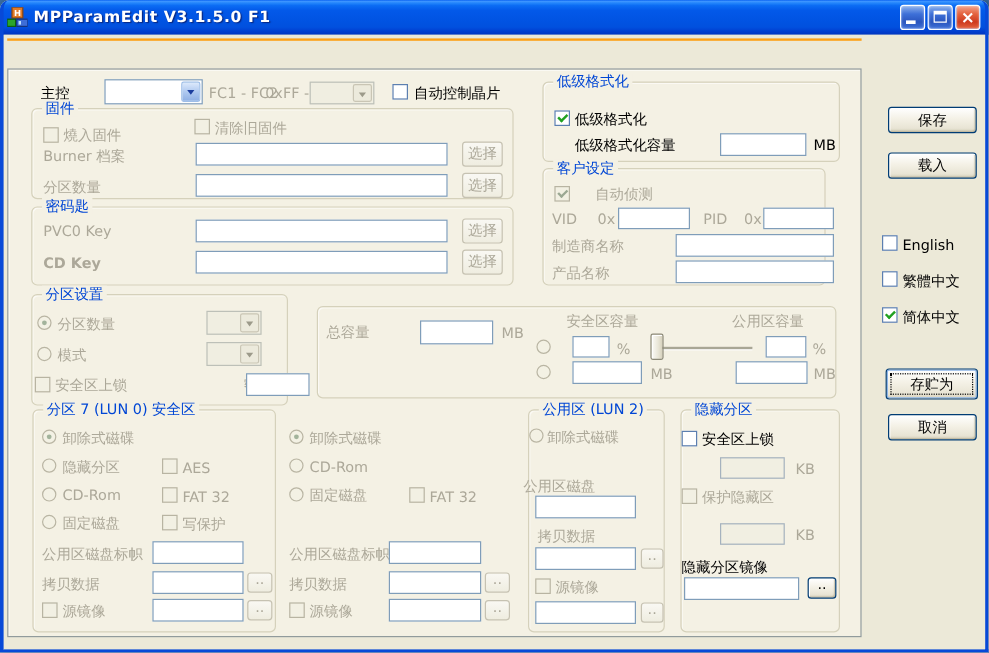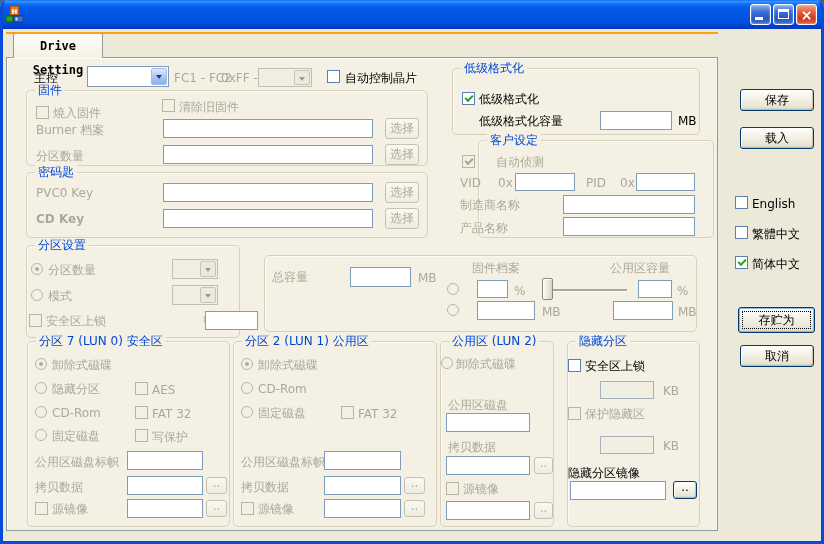--- a/index.html
+++ b/index.html
@@ -63,37 +63,37 @@
 <div class="win">
 
   <div class="titlebar">
     <svg width="17" height="17" viewBox="0 0 17 17">
       <rect x="4" y="0" width="9" height="9" fill="#E07B28" stroke="#8A4510"></rect>
       <text x="8.5" y="7.5" font-size="7" fill="#fff" text-anchor="middle" font-weight="bold">H</text>
       <rect x="0" y="10" width="7" height="6" fill="#2BA52B" stroke="#0E5C0E"></rect>
       <rect x="8" y="10" width="9" height="6" fill="#3E6ED8" stroke="#15337E"></rect>
       <rect x="9.5" y="11.5" width="2" height="3" fill="#BFE3FF"></rect>
     </svg>
+    <span class="title-text">MPParamEdit V3.1.5.0 F1</span>
     <div class="cap-btns">
       <div class="cap">
           <div class="glyph-min"></div>
         </div>
       <div class="cap">
           <div class="glyph-max"></div>
         </div>
       <div class="cap close">
           <div class="glyph-x">×</div>
         </div>
     </div>
   </div>
 
   <div class="client"></div>
 
   <div class="accent-line"></div>
-  <div class="tab">Drive Setting</div>
   <div class="tabpanel"></div>
 
   <div class="lbl" style="left:34px;top:71px;">主控</div>
   <div class="combo" style="left:87px;top:66px;width:82px;height:21px;">
       <div class="arr"></div>
     </div>
   <div class="lbl dis" style="left:174px;top:71px;">FC1 - FC2</div>
   <div class="lbl dis" style="left:221px;top:71px;">0xFF -</div>
   <div class="combo cbdis" style="left:258px;top:68px;width:54px;height:19px;">
       <div class="arr"></div>
@@ -140,21 +140,21 @@
     </div>
   <div class="chk cdis" style="left:29px;top:314px;"></div>
   <div class="lbl dis" style="left:46px;top:314px;">安全区上锁</div>
   <div class="lbl dis" style="left:155px;top:314px;margin-left:48px;">密码</div>
   <input class="txt" style="left: 205px; top: 311px; width: 53px; height: 19px;">
 
   <div class="grp" style="left:264px;top:255px;width:433px;height:77px;"></div>
   <div class="lbl dis" style="left:272px;top:270px;">总容量</div>
   <input class="txt" style="left: 350px; top: 267px; width: 61px; height: 20px;">
   <div class="lbl dis" style="left:418px;top:271px;">MB</div>
-  <div class="lbl dis" style="left:472px;top:261px;">固件档案</div>
+  <div class="lbl dis" style="left:472px;top:261px;">安全区容量</div>
   <div class="lbl dis" style="left:590px;top:261px;margin-left:20px;">公用区容量</div>
   <div class="rad rdis" style="left:447px;top:283px;"></div>
   <input class="txt" style="left: 477px; top: 280px; width: 31px; height: 18px;">
   <div class="lbl dis" style="left:514px;top:284px;">%</div>
   <div class="slider-track" style="left:546px;top:289px;width:81px;"></div>
   <div class="thumb" style="left:542px;top:278px;"></div>
   <input class="txt" style="left: 638px; top: 280px; width: 34px; height: 18px;">
   <div class="lbl dis" style="left:677px;top:284px;">%</div>
   <div class="rad rdis" style="left:447px;top:304px;"></div>
   <input class="txt" style="left: 477px; top: 301px; width: 58px; height: 19px;">
@@ -164,21 +164,21 @@
 
   <div class="grp" style="left:452px;top:68px;width:248px;height:67px;">
     <span class="gt">低级格式化</span>
   </div>
   <div class="chk checked" style="left:462px;top:92px;"></div>
   <div class="lbl" style="left:479px;top:92px;">低级格式化</div>
   <div class="lbl" style="left:479px;top:114px;">低级格式化容量</div>
   <input class="txt" style="left: 600px; top: 111px; width: 72px; height: 19px;">
   <div class="lbl" style="left:678px;top:114px;">MB</div>
 
-  <div class="grp" style="left:478px;top:140px;width:236px;height:98px;">
+  <div class="grp" style="left:452px;top:140px;width:236px;height:98px;">
     <span class="gt">客户设定</span>
   </div>
   <div class="chk checked cdis" style="left:462px;top:155px;"></div>
   <div class="lbl dis" style="left:496px;top:155px;">自动侦测</div>
   <div class="lbl dis" style="left:460px;top:176px;">VID</div>
   <div class="lbl dis" style="left:498px;top:176px;">0x</div>
   <input class="txt" style="left: 515px; top: 173px; width: 60px; height: 18px;">
   <div class="lbl dis" style="left:586px;top:176px;">PID</div>
   <div class="lbl dis" style="left:620px;top:176px;">0x</div>
   <input class="txt" style="left: 636px; top: 173px; width: 59px; height: 18px;">
@@ -218,23 +218,20 @@
   <div class="lbl dis" style="left:35px;top:455px;">公用区磁盘标帜</div>
   <input class="txt" style="left: 127px; top: 451px; width: 76px; height: 19px;">
   <div class="lbl dis" style="left:35px;top:480px;">拷贝数据</div>
   <input class="txt" style="left: 127px; top: 476px; width: 76px; height: 19px;">
   <div class="btn bdis" style="left:206px;top:477px;width:21px;height:17px;line-height:10px;">..</div>
   <div class="chk cdis" style="left:35px;top:502px;"></div>
   <div class="lbl dis" style="left:52px;top:502px;">源镜像</div>
   <input class="txt" style="left: 127px; top: 499px; width: 76px; height: 19px;">
   <div class="btn bdis" style="left:206px;top:500px;width:21px;height:17px;line-height:10px;">..</div>
 
-  <div class="grp" style="left:233px;top:341px;width:204px;height:186px;">
-    <span class="gt">分区 2 (LUN 1) 公用区</span>
-  </div>
   <div class="rad sel rdis" style="left:241px;top:358px;"></div>
   <div class="lbl dis" style="left:258px;top:358px;">卸除式磁碟</div>
   <div class="rad rdis" style="left:241px;top:382px;"></div>
   <div class="lbl dis" style="left:258px;top:382px;">CD-Rom</div>
   <div class="rad rdis" style="left:241px;top:406px;"></div>
   <div class="lbl dis" style="left:258px;top:406px;">固定磁盘</div>
   <div class="chk cdis" style="left:341px;top:406px;"></div>
   <div class="lbl dis" style="left:358px;top:407px;">FAT 32</div>
   <div class="lbl dis" style="left:241px;top:455px;">公用区磁盘标帜</div>
   <input class="txt" style="left: 324px; top: 451px; width: 77px; height: 19px;">
@@ -244,21 +241,21 @@
   <div class="chk cdis" style="left:241px;top:502px;"></div>
   <div class="lbl dis" style="left:258px;top:502px;">源镜像</div>
   <input class="txt" style="left: 324px; top: 499px; width: 77px; height: 19px;">
   <div class="btn bdis" style="left:404px;top:500px;width:21px;height:17px;line-height:10px;">..</div>
 
   <div class="grp" style="left:440px;top:341px;width:114px;height:186px;">
     <span class="gt">公用区 (LUN 2)</span>
   </div>
   <div class="rad rdis" style="left:441px;top:357px;"></div>
   <div class="lbl dis" style="left:456px;top:357px;">卸除式磁碟</div>
-  <div class="lbl dis" style="left:448px;top:398px;">公用区磁盘</div>
+  <div class="lbl dis" style="left:436px;top:398px;">公用区磁盘</div>
   <input class="txt" style="left: 446px; top: 413px; width: 84px; height: 19px;">
   <div class="lbl dis" style="left:448px;top:440px;">拷贝数据</div>
   <input class="txt" style="left: 446px; top: 456px; width: 84px; height: 19px;">
   <div class="btn bdis" style="left:534px;top:457px;width:19px;height:17px;line-height:10px;">..</div>
   <div class="chk cdis" style="left:446px;top:482px;"></div>
   <div class="lbl dis" style="left:463px;top:482px;">源镜像</div>
   <input class="txt" style="left: 446px; top: 501px; width: 84px; height: 19px;">
   <div class="btn bdis" style="left:534px;top:502px;width:19px;height:17px;line-height:10px;">..</div>
 
   <div class="grp" style="left:567px;top:341px;width:133px;height:186px;">

